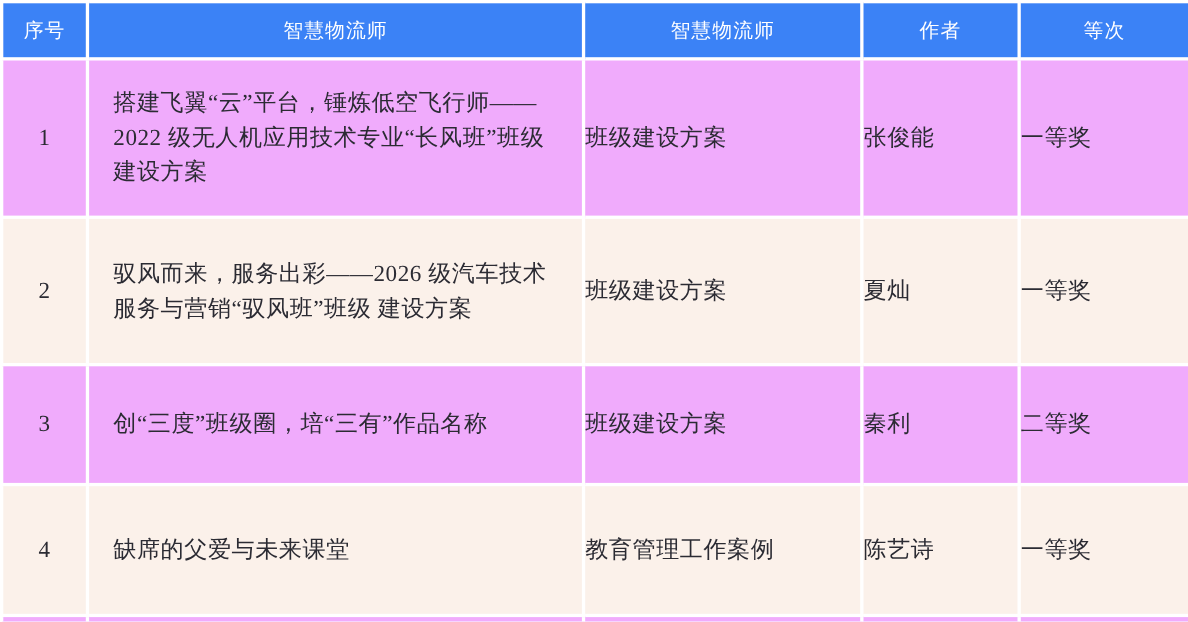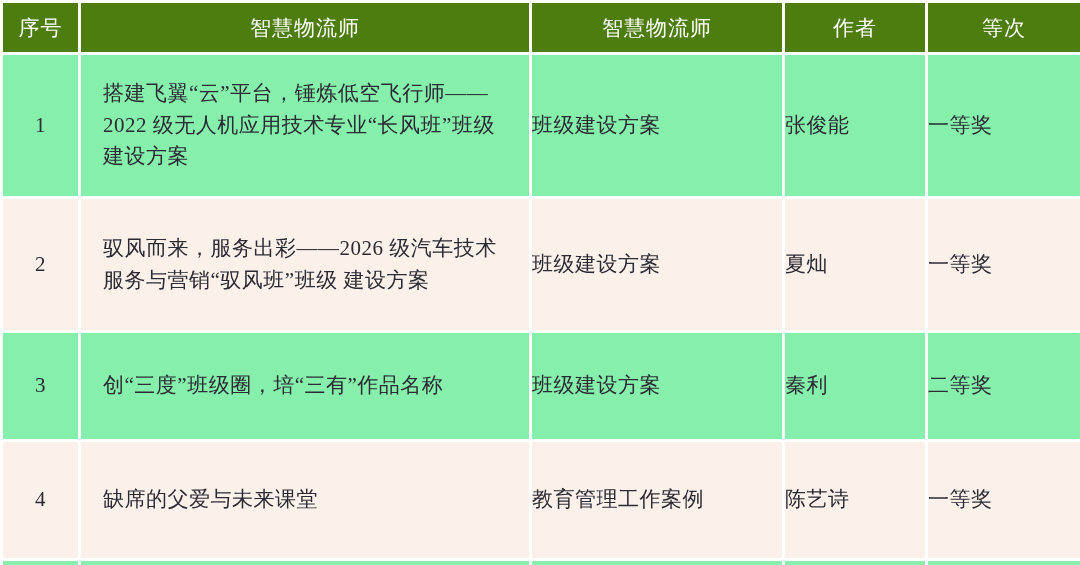--- a/index.html
+++ b/index.html
@@ -26,30 +26,30 @@
   .award-table col.c-grade  { width: 155px; }
 
   .award-table th,
   .award-table td {
     border: 3px solid #ffffff;
     padding: 0;
     vertical-align: middle;
   }
 
   thead th {
-    background: #4d7c0f;
+    background: #3b82f6;
     color: #ffffff;
-    font-size: 21px;
+    font-size: 18px;
     font-weight: normal;
     text-align: center;
     height: 49px;
     letter-spacing: 1px;
   }
 
-  tbody tr.row-dark td { background: #86efac; }
+  tbody tr.row-dark td { background: #f0abfc; }
   tbody tr.row-light td { background: #fbf1ea; }
 
   tbody td {
     color: #2b2b33;
     font-size: 21px;
     line-height: 1.52;
     letter-spacing: 0.5px;
   }
 
   td.cell-index {

